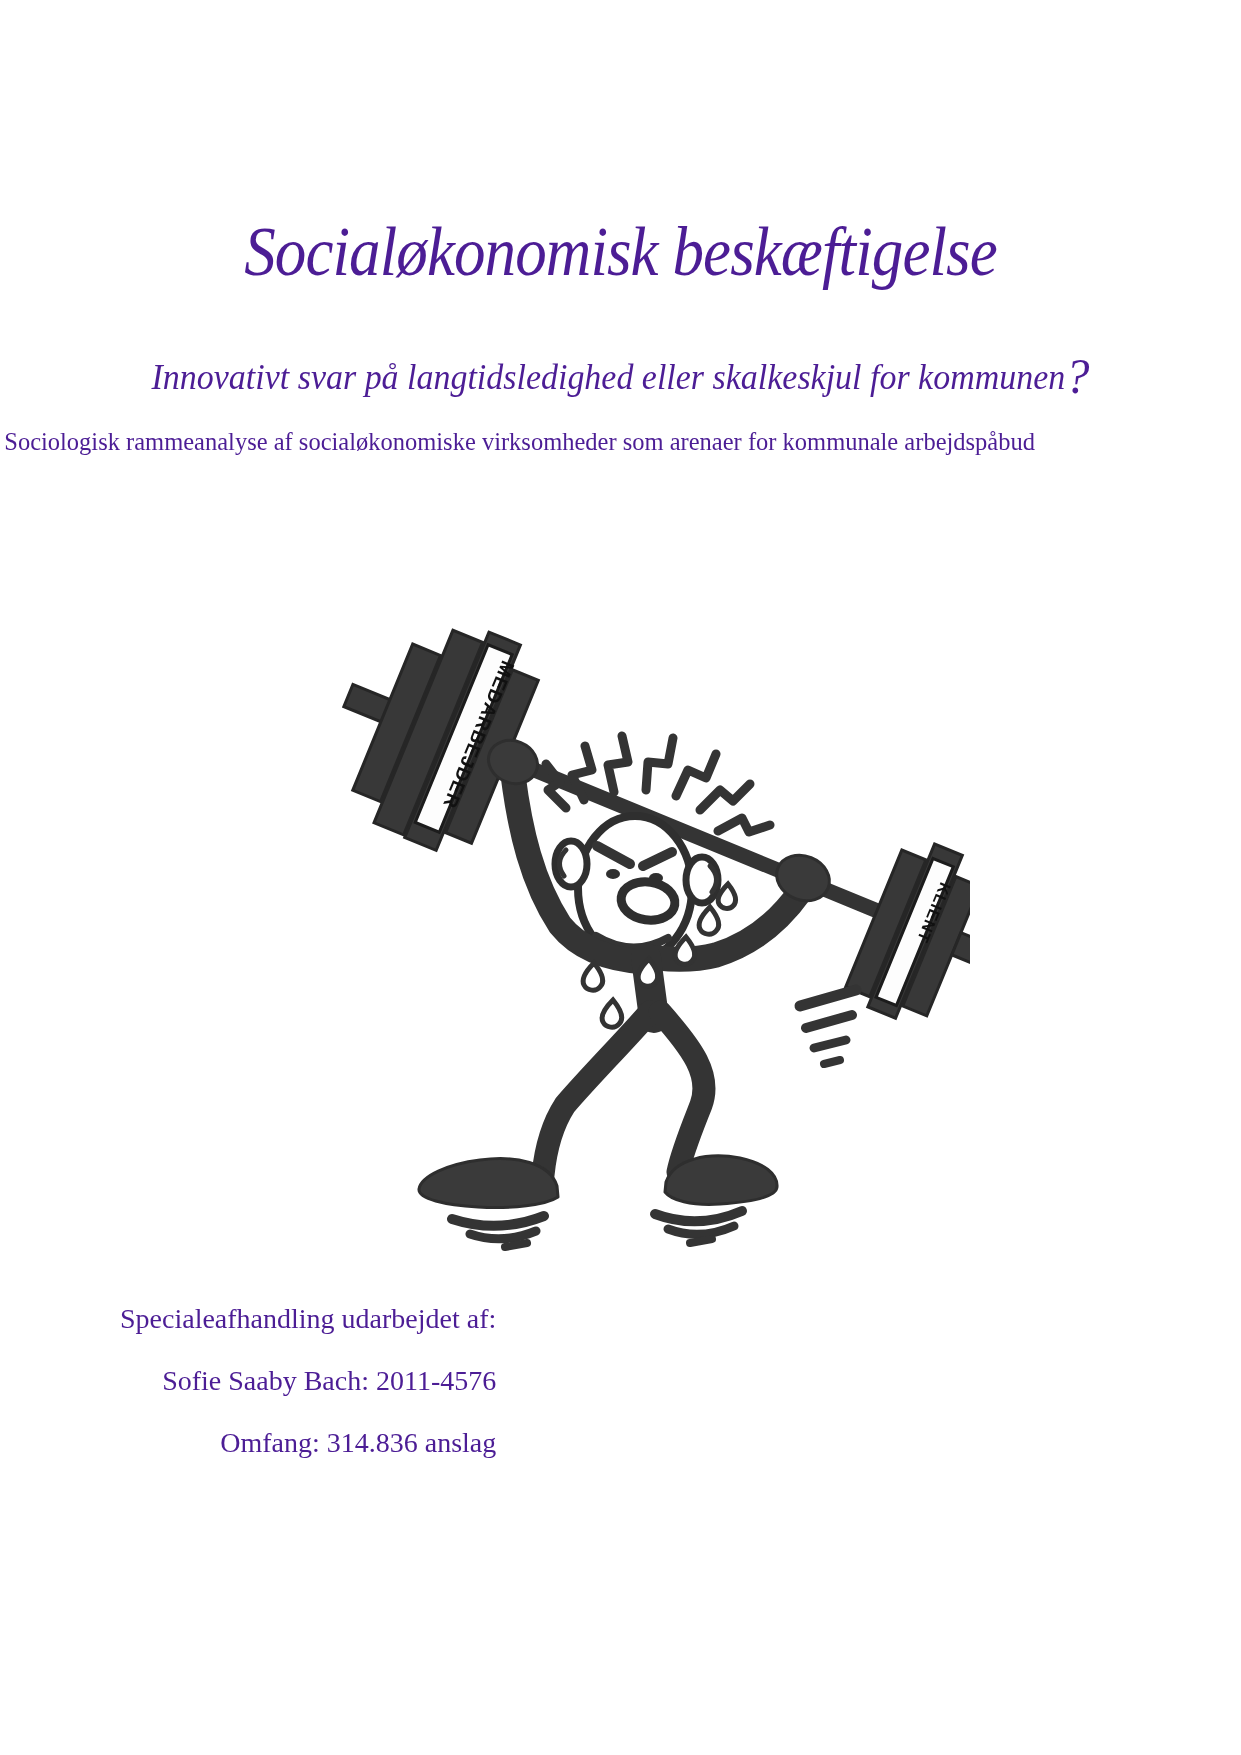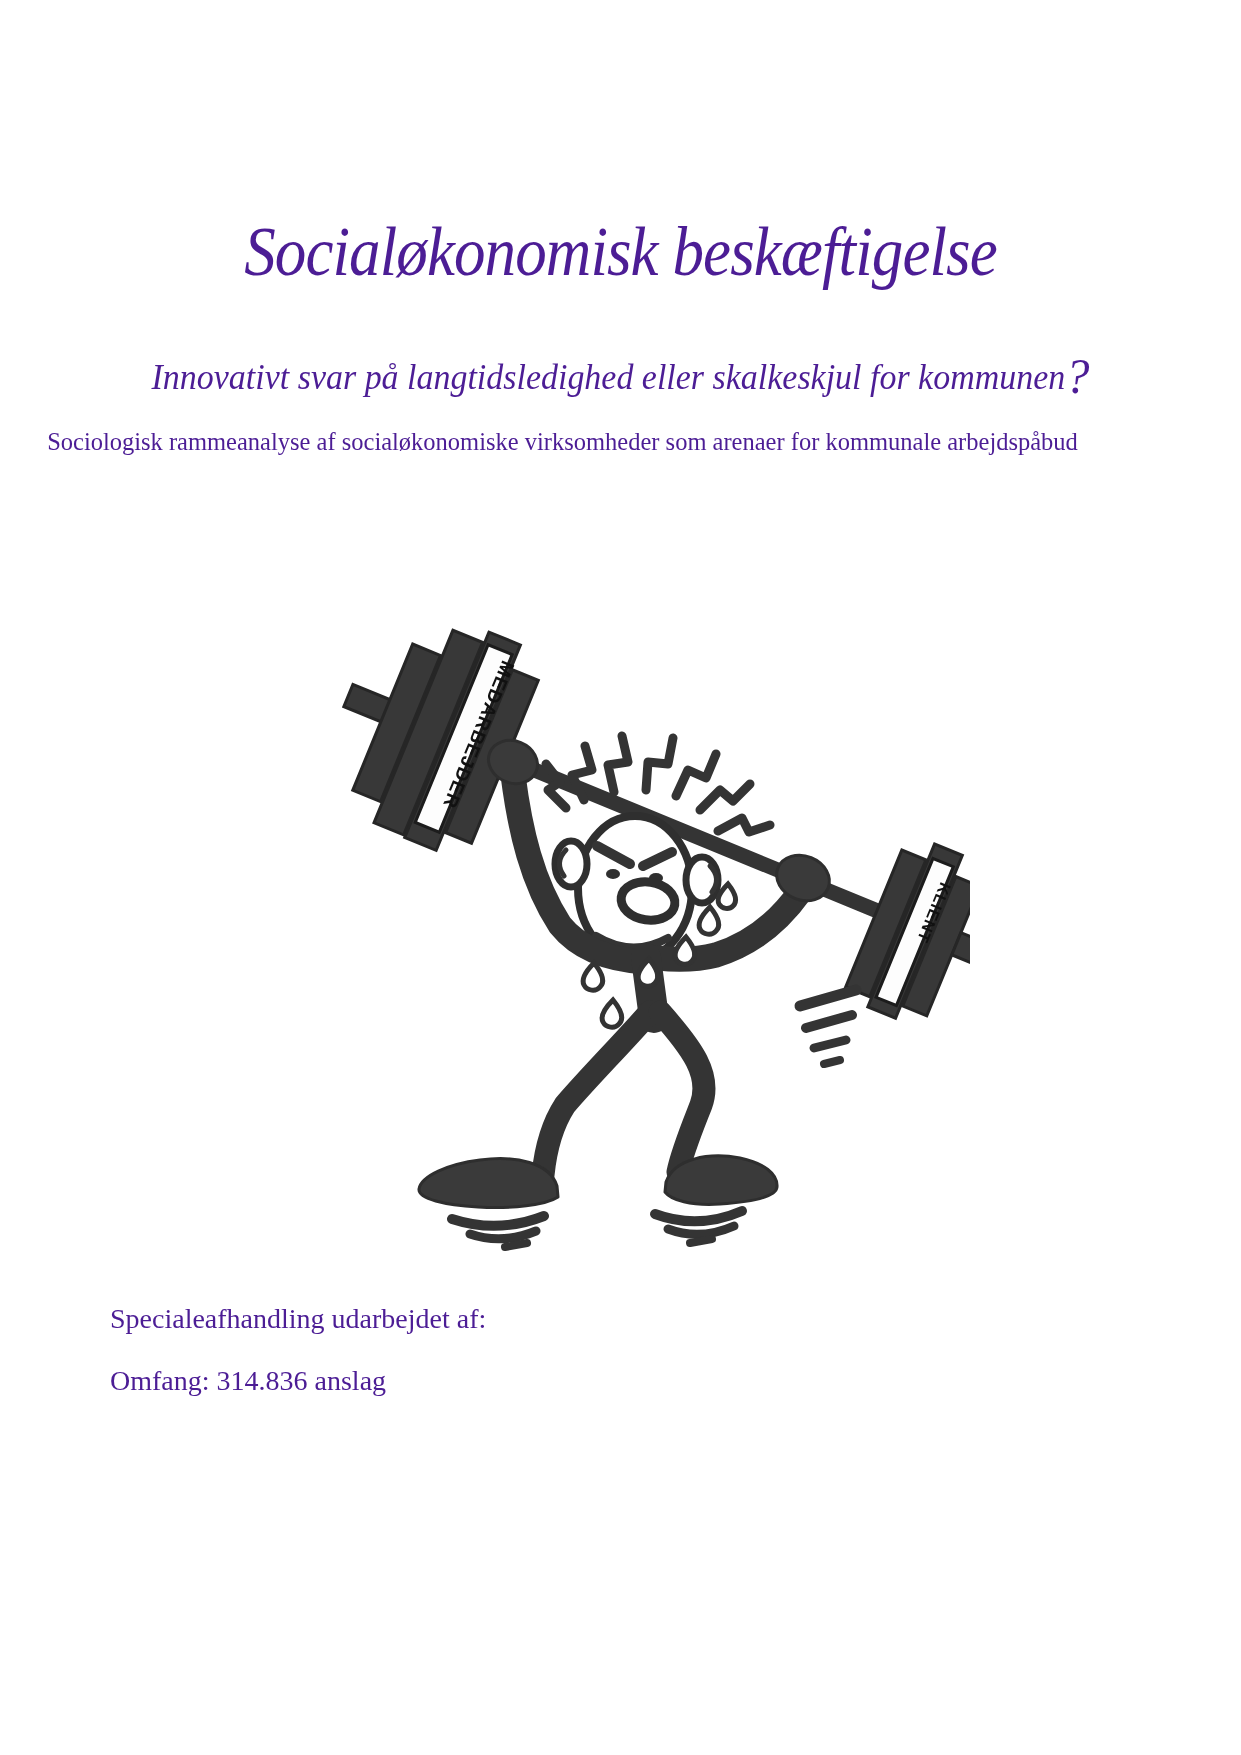--- a/index.html
+++ b/index.html
@@ -30,30 +30,30 @@
     transform-origin:center;
     white-space:nowrap;
   }
   .subtitle .qmark{
     font-size:50px;
     line-height:0;
     vertical-align:-4px;
   }
   .tagline{
     position:absolute;top:428px;left:0;width:1035px;
-    text-align:center;
+    text-align:right;
     font-size:24.5px;
     white-space:nowrap;
-    padding-left:45px;
   }
   .credits{
-    position:absolute;left:110px;top:1288px;
+    position:absolute;left:120px;top:1288px;
     font-size:28px;
     line-height:62px;
     white-space:nowrap;
+    text-align:right;
   }
   .credits div{height:62px;}
   .illustration{
     position:absolute;left:320px;top:565px;
     width:650px;height:700px;
   }
   .ill-stroke{stroke:#343434;fill:none;stroke-linecap:round;stroke-linejoin:round;}
   .ill-fill{fill:#3a3a3a;stroke:#2e2e2e;stroke-width:3;stroke-linejoin:round;}
   .plate{fill:#383838;stroke:#262626;stroke-width:3;}
   .label-strip{fill:#fdfdfd;stroke:#1c1c1c;stroke-width:3;}
@@ -164,16 +164,17 @@
         <path class="drop" transform="translate(649,972)" d="M 0 -13 C 9 -2 11 6 6 11 C 2 16 -7 15 -10 9 C -13 3 -8 -5 0 -13 Z"></path>
         <path class="drop" transform="translate(686,950)" d="M 0 -13 C 9 -2 11 6 6 11 C 2 16 -7 15 -10 9 C -13 3 -8 -5 0 -13 Z"></path>
         <path class="drop" transform="translate(710,920)" d="M 0 -13 C 9 -2 11 6 6 11 C 2 16 -7 15 -10 9 C -13 3 -8 -5 0 -13 Z"></path>
         <path class="drop" transform="translate(728,896)" d="M 0 -12 C 8 -2 10 5 5 10 C 1 14 -6 13 -9 8 C -12 2 -7 -5 0 -12 Z"></path>
       </g>
     </g>
   </svg>
 
   <div class="credits">
     <div>Specialeafhandling udarbejdet af:</div>
+    <div>Sofie Saaby Bach: 2011-4576</div>
     <div>Omfang: 314.836 anslag</div>
   </div>
 
 </div>
 
 </body></html>

